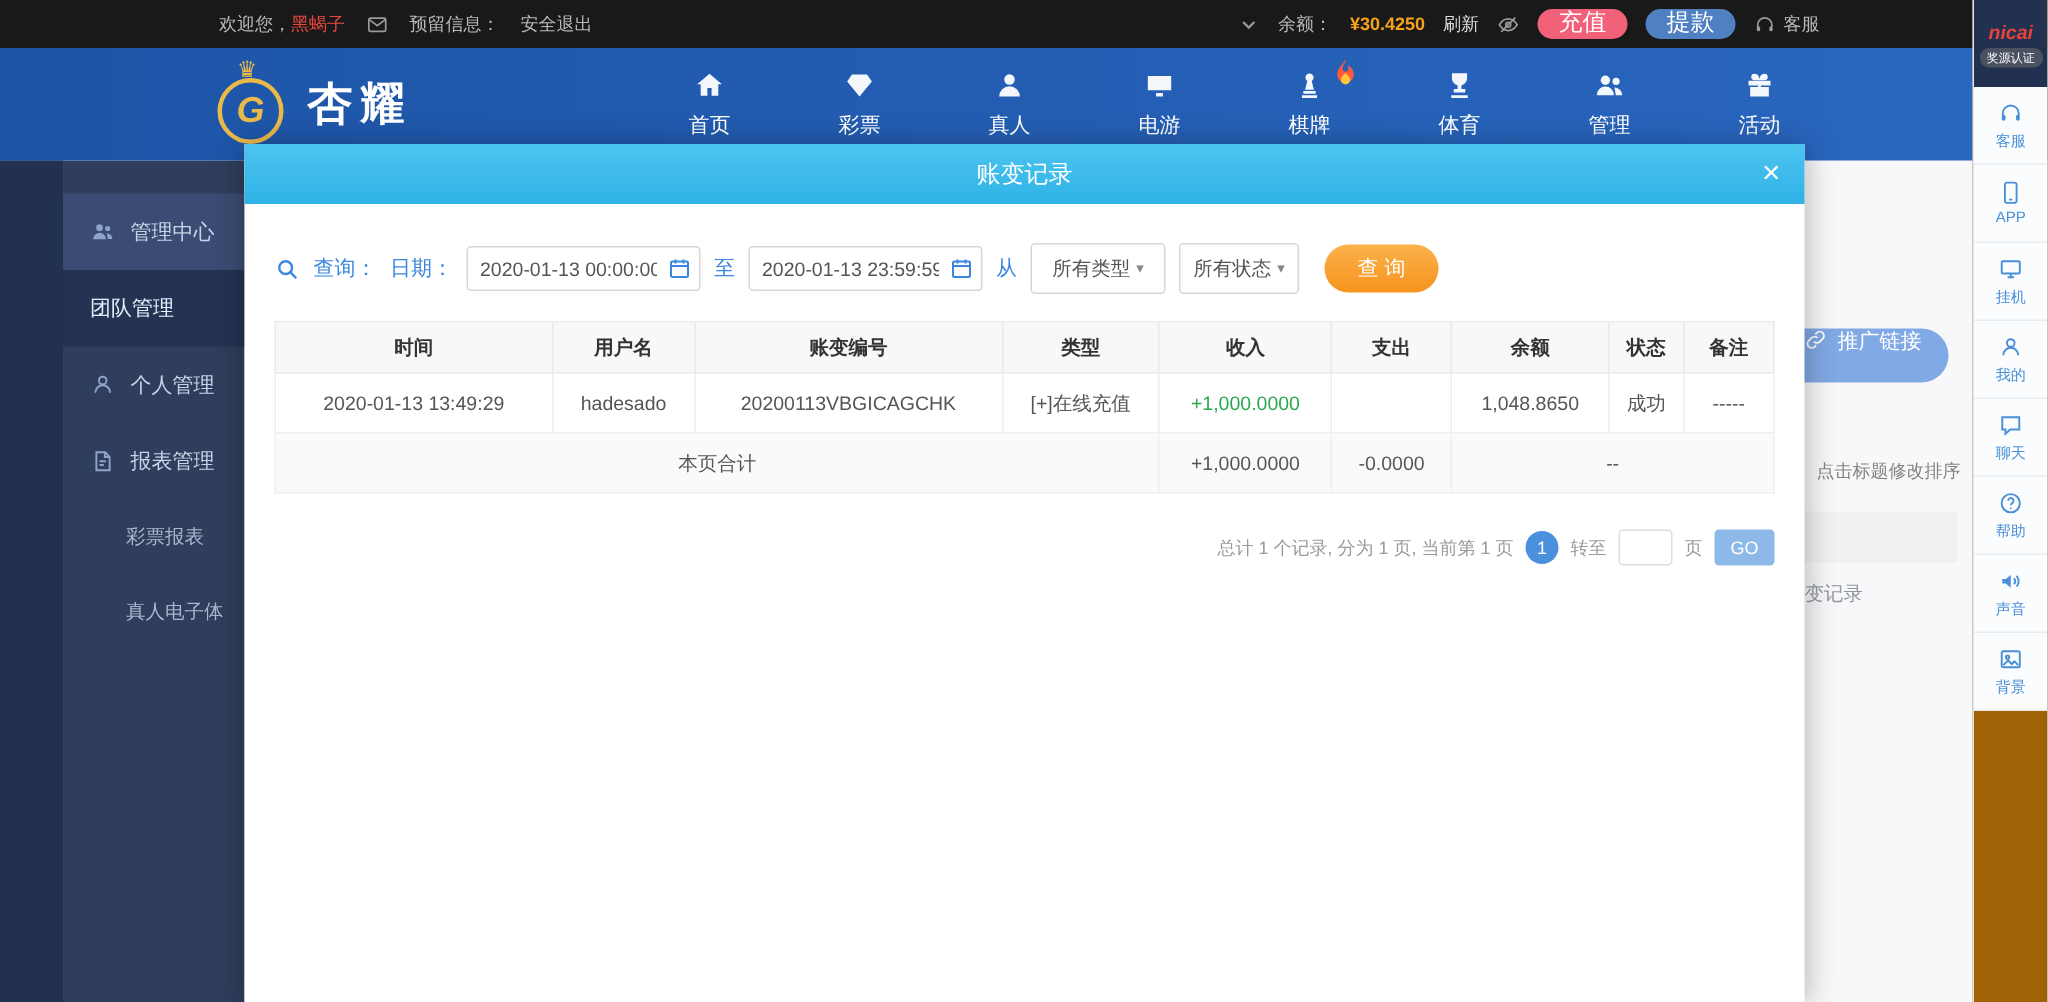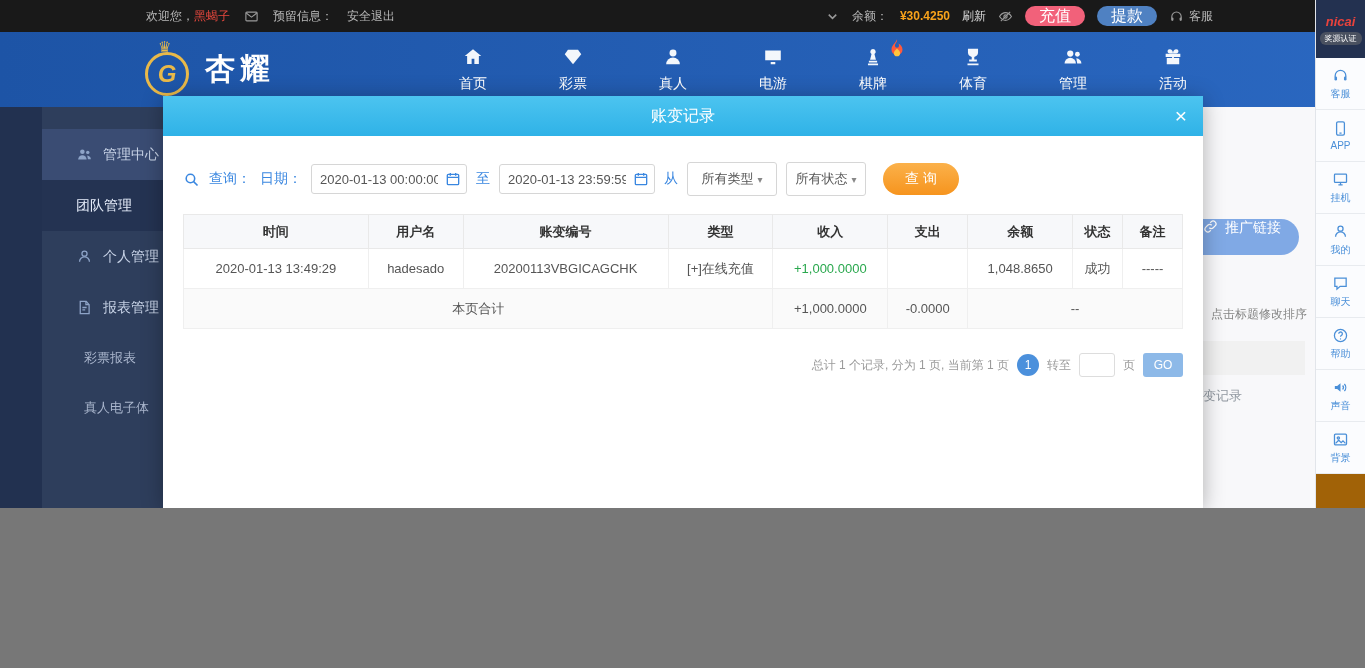--- a/index.html
+++ b/index.html
@@ -1,19 +1,19 @@
 <!DOCTYPE html>
 <html><head>
 <meta charset="utf-8">
 <style>
   * { margin:0; padding:0; box-sizing:border-box; }
   html,body { width:1365px; height:668px; }
   body { font-family:"Liberation Sans","DejaVu Sans",sans-serif; background:#777; }
   svg { display:block; }
-  .page { position:relative; width:1365px; height:508px; overflow:hidden; background:#f2f3f5; }
+  .page { position:relative; width:1365px; height:668px; overflow:hidden; background:#f2f3f5; }
 
   
   .topbar { position:absolute; top:0; left:0; right:0; height:32px; background:#191919;
             display:flex; align-items:center; font-size:12px; color:#b9b9b9; z-index:6; }
   .tb-left { display:flex; align-items:center; gap:14px; margin-left:146px; }
   .tb-right { margin-left:auto; display:flex; align-items:center; gap:12px; margin-right:152px;text-align:right; }
   .tb-welcome { display:flex; align-items:center; }
   .tb-user { color:#e8483e; cursor:pointer; }
   .tb-ic { width:15px; height:15px; color:#9a9a9a; }
   .tb-link { cursor:pointer; }
@@ -36,21 +36,21 @@
   .nav { position:absolute; left:450px; top:0; height:75px; display:flex; align-items:center; gap:54px; }
   .nav-item { width:46px; display:flex; flex-direction:column; align-items:center; gap:7px;
               color:#fff; font-size:14px; cursor:pointer; position:relative; }
   .nav-item svg { width:22px; height:22px; fill:rgba(255,255,255,.95); }
   .flame { position:absolute; top:-9px; right:-5px; width:15px; height:15px; }
 
   
   .left-sidebar { position:absolute; left:0; top:107px; bottom:0; width:163px; background:#2e3e5c; z-index:3; }
   .left-sidebar::before { content:""; position:absolute; left:0; top:0; bottom:0; width:42px; background:#223150; }
   .ls-items { position:absolute; left:42px; right:0; top:22px; }
-  .ls-item { height:51px; display:flex; align-items:center; padding-left:34px; gap:10px;
+  .ls-item { height:51px; display:flex; align-items:center; padding-left:18px; gap:10px;
              color:#c7d2e6; font-size:14px; cursor:pointer; }
   .ls-item svg { width:17px; height:17px; color:#8ea4c8; }
   .ls-header { background:#3a4c73; }
   .ls-active { background:#243352; color:#e7eefb; }
   .ls-sub { padding-left:42px; color:#aab6cd; font-size:13px; height:50px; }
 
   
   .content { position:absolute; left:163px; top:107px; right:50px; bottom:0; background:#f4f5f7; z-index:2; }
   .content::after { content:""; position:absolute; inset:0; background:rgba(255,255,255,.35); pointer-events:none; }
   .promo-btn { position:absolute; top:112px; right:16px; height:36px; padding:0 18px; border-radius:18px;

